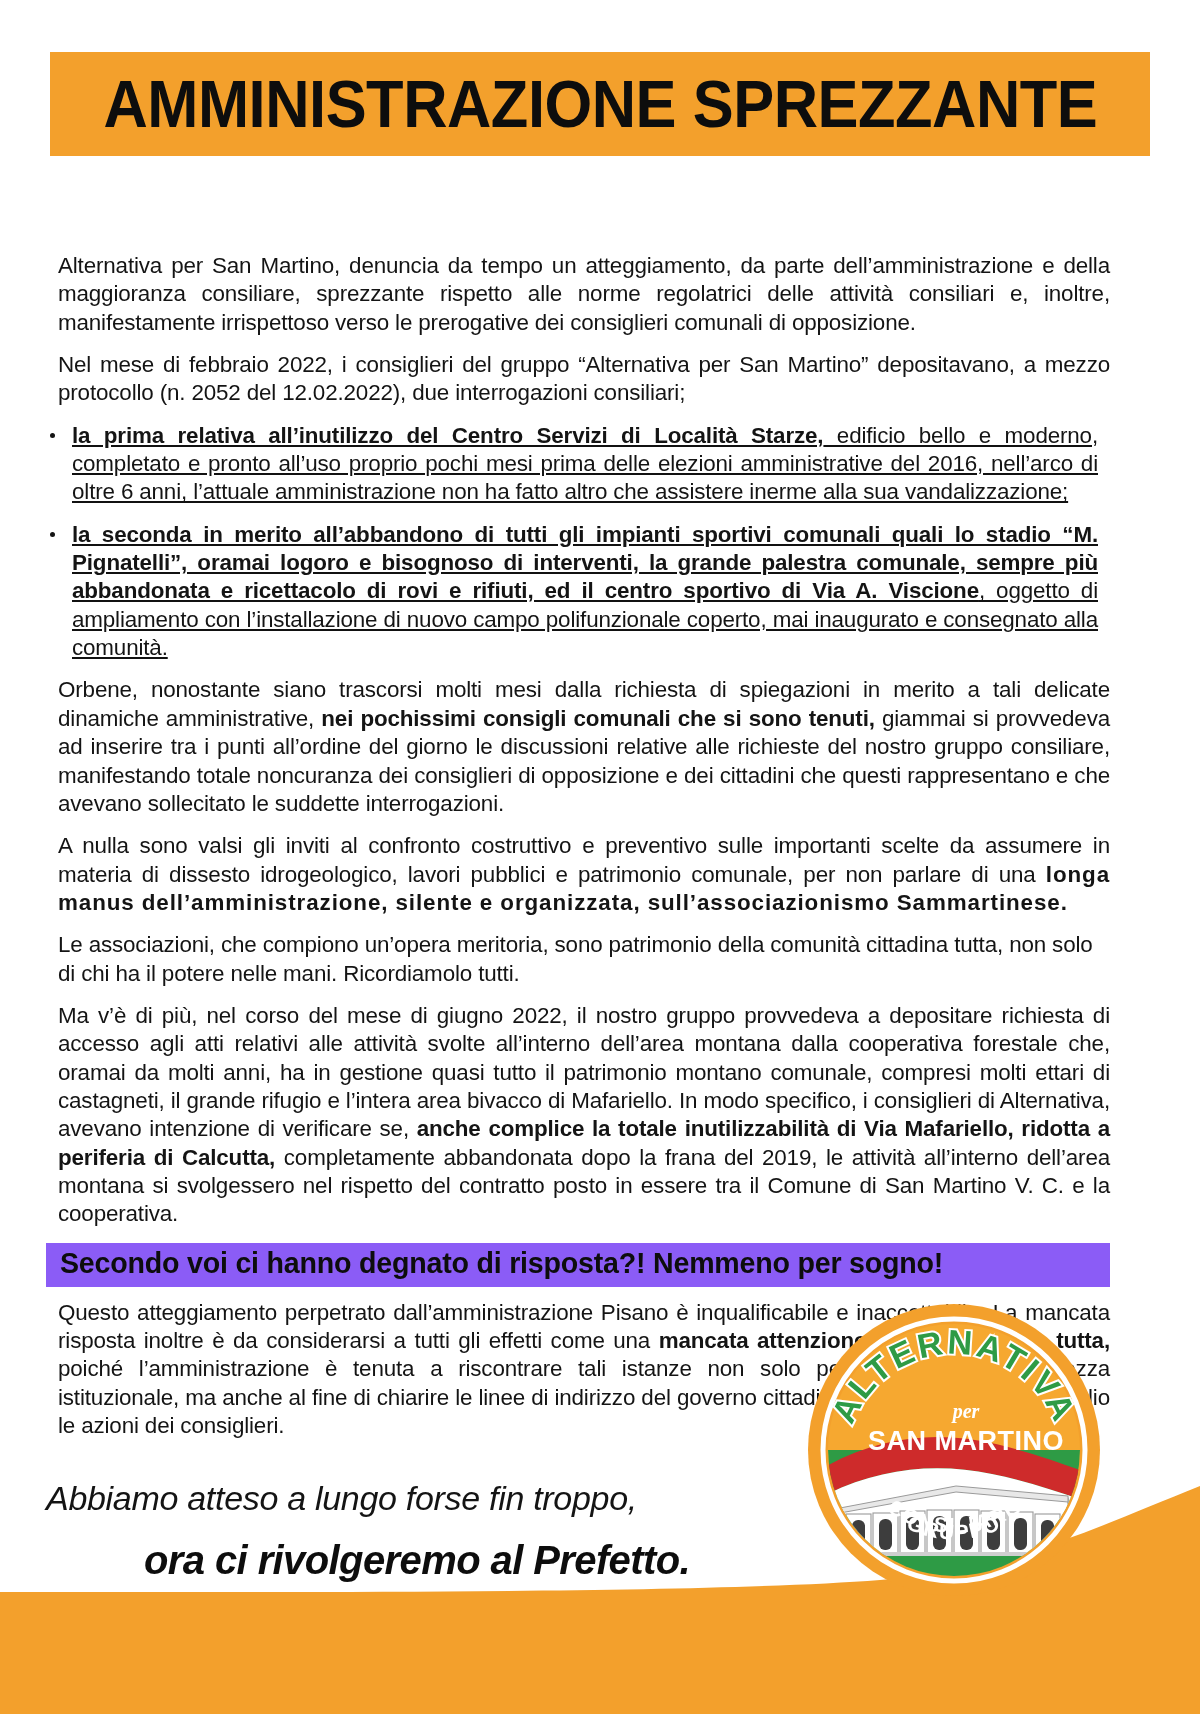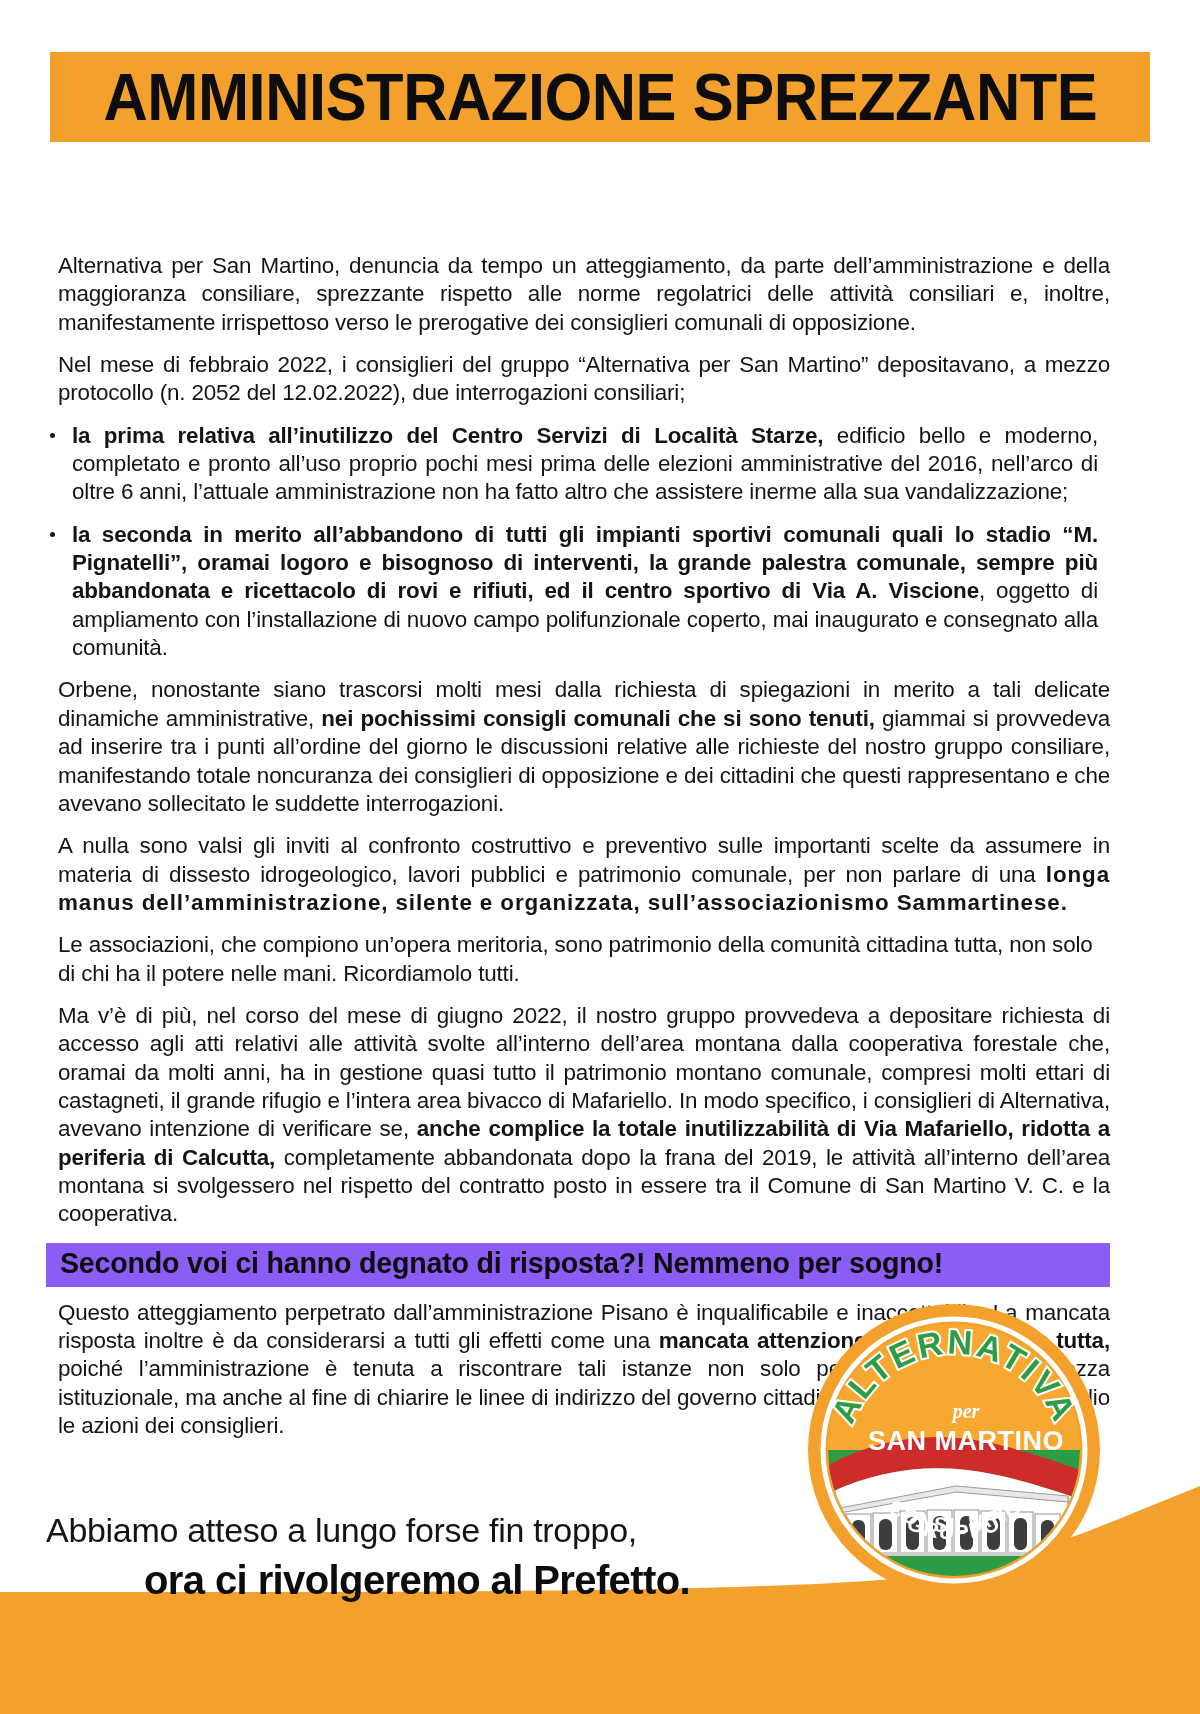--- a/index.html
+++ b/index.html
@@ -37,21 +37,21 @@
   
   .headline-wrap {
     position: absolute;
     left: 50px;
     top: 52px;
     width: 1100px;
     z-index: 3;
   }
   .band {
     background: #F3A02C;
-    height: 90px;
+    height: 104px;
     display: flex;
     align-items: center;
     justify-content: center;
     overflow: hidden;
     margin-bottom: 12px;
   }
   .band-text {
     font-family: "Liberation Sans Narrow", "Liberation Sans", sans-serif;
     font-weight: 700;
     font-size: 80px;
@@ -85,20 +85,21 @@
   }
   p.body:last-child { margin-bottom: 0; }
 
   p.body.nojust { text-align: left; }
   p.allbold { font-weight: 400; }
 
   .bullets {
     margin: 0 12px 14px 0;
     padding: 0;
     list-style: none;
+    text-decoration: underline;
   }
   .bullets li {
     position: relative;
     margin: 0 0 14px 0;
     padding-left: 26px;
     font-size: 22.4px;
     line-height: 1.265;
     text-align: justify;
     letter-spacing: -0.15px;
     color: #141414;
@@ -138,39 +139,40 @@
     white-space: nowrap;
     transform: scaleX(0.985);
     transform-origin: left center;
     display: inline-block;
   }
 
   
   .closing {
     position: absolute;
     left: 46px;
-    top: 1510px;
+    top: 1478px;
     width: 800px;
     z-index: 4;
+    font-style: italic;
   }
   .closing-line-1 {
     font-size: 34px;
     font-weight: 400;
     letter-spacing: -0.3px;
     color: #141414;
     line-height: 1.18;
   }
   .closing-line-2 {
     font-size: 40px;
     font-weight: 700;
     letter-spacing: -0.6px;
     color: #0d0d0d;
     line-height: 1.22;
     padding-left: 98px;
-    margin-top: 6px;
+    margin-top: 18px;
   }
 
   
   .logo {
     position: absolute;
     left: 806px;
     top: 1302px;
     width: 296px;
     height: 296px;
     z-index: 5;

